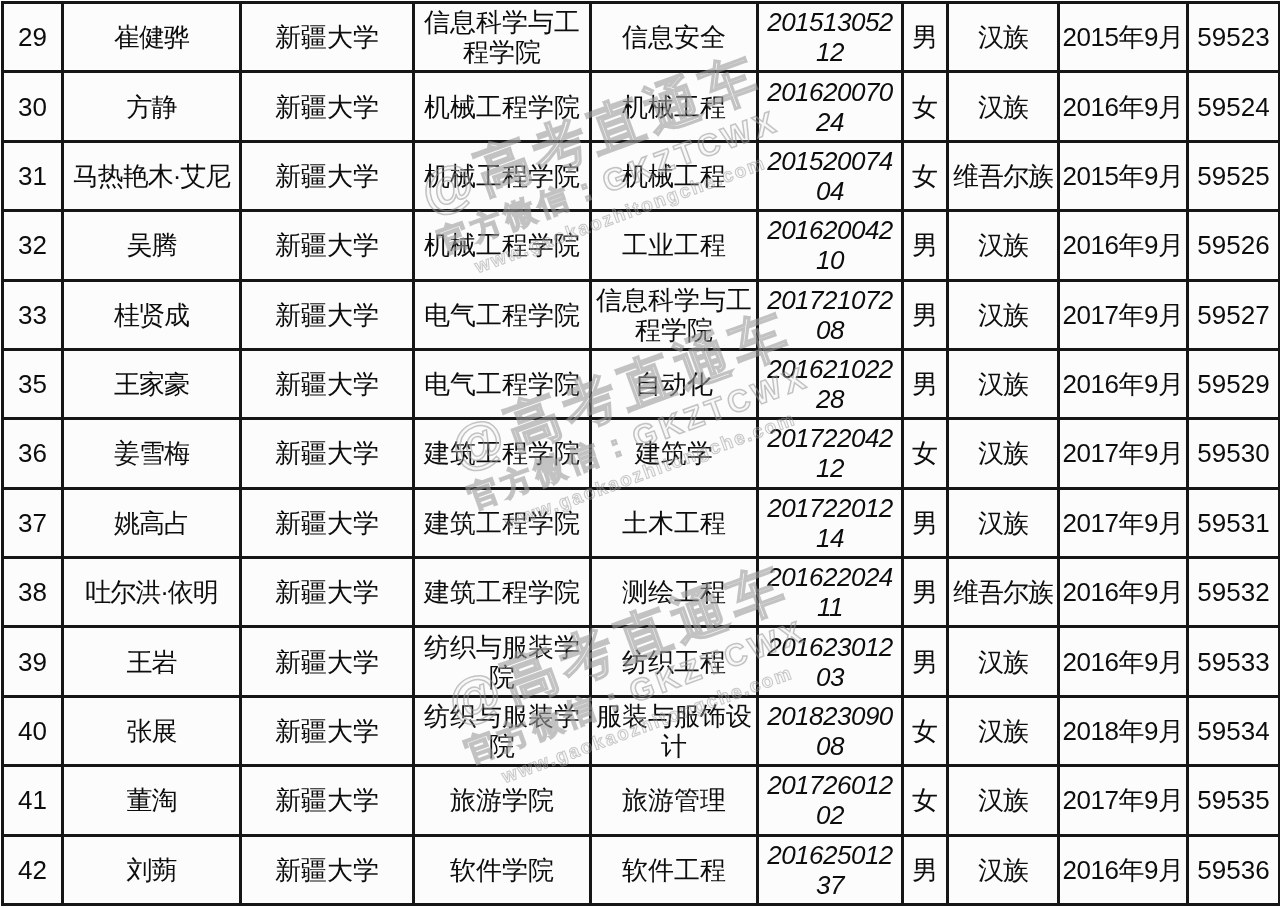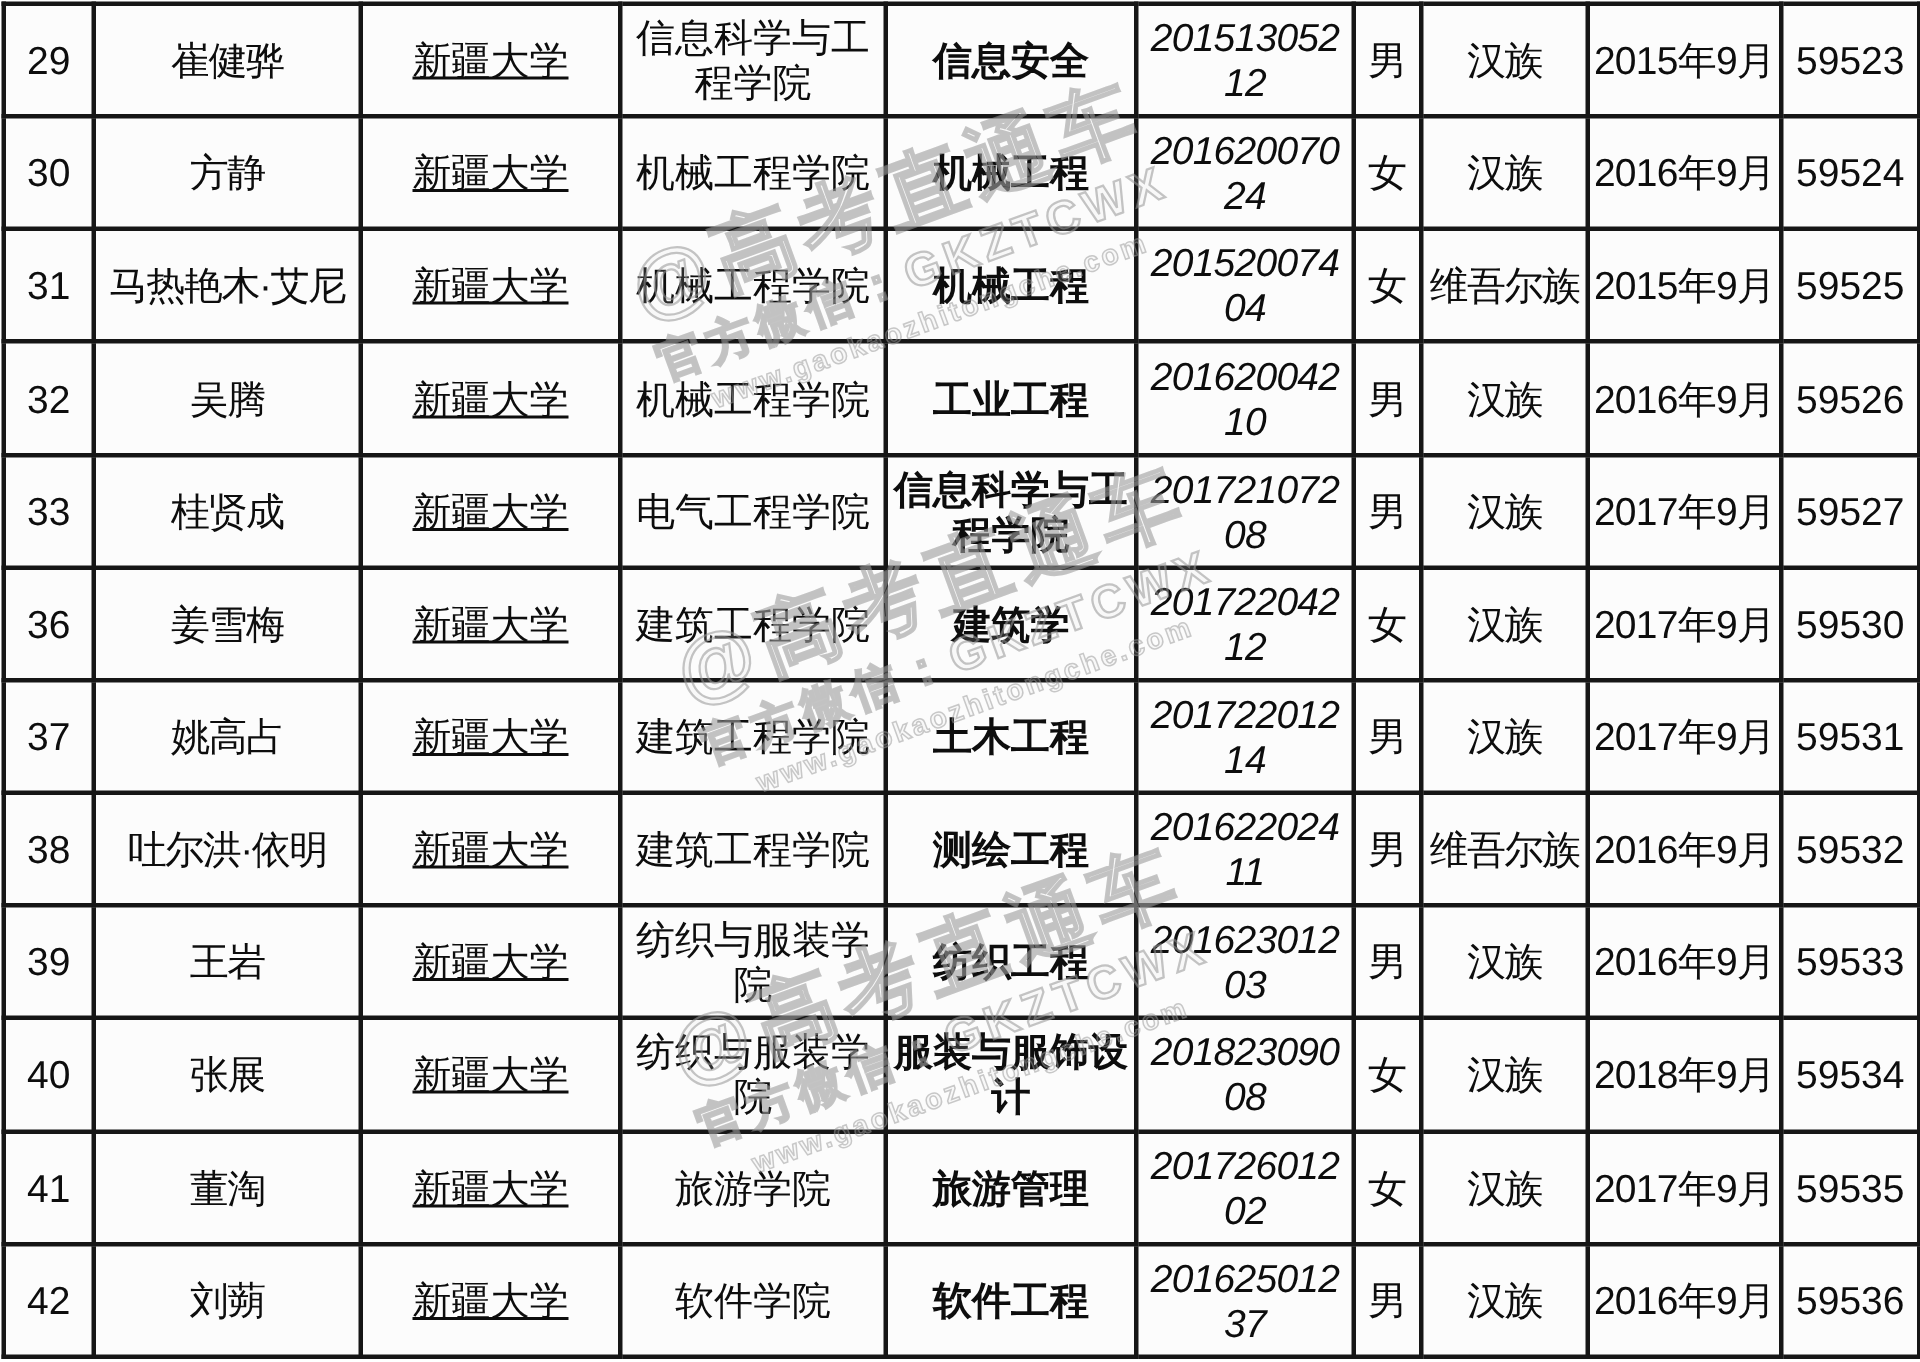--- a/index.html
+++ b/index.html
@@ -28,23 +28,23 @@
     vertical-align: middle;
     color: #0d0d0d;
     font-size: 26px;
     line-height: 30px;
     padding: 1px 2px;
     overflow: hidden;
     word-break: break-all;
   }
   td.c-no    { font-size: 24px; }
   td.c-name  { font-size: 24px; letter-spacing: -1px; }
-  td.c-univ  { font-size: 26px; text-decoration: underline; }
+  td.c-univ  { font-size: 26px; }
   td.c-college { font-size: 26px; }
-  td.c-major { font-size: 26px; font-weight: bold; }
+  td.c-major { font-size: 26px; }
   td.c-id    { font-size: 22px; letter-spacing: -0.5px; font-style: italic; }
   td.c-gender{ font-size: 26px; padding: 1px 0; }
   td.c-eth   { font-size: 25px; letter-spacing: -1px; padding: 1px 0; }
   td.c-date  { font-size: 24px; letter-spacing: -0.5px; }
   td.c-code  { font-size: 24px; }
 
   
   .wm {
     position: absolute;
     pointer-events: none;
@@ -136,20 +136,32 @@
           <td class="c-no">33</td>
           <td class="c-name">桂贤成</td>
           <td class="c-univ">新疆大学</td>
           <td class="c-college">电气工程学院</td>
           <td class="c-major">信息科学与工程学院</td>
           <td class="c-id">20172107208</td>
           <td class="c-gender">男</td>
           <td class="c-eth">汉族</td>
           <td class="c-date">2017年9月</td>
           <td class="c-code">59527</td>
+        </tr>
+        <tr>
+          <td class="c-no">35</td>
+          <td class="c-name">王家豪</td>
+          <td class="c-univ">新疆大学</td>
+          <td class="c-college">电气工程学院</td>
+          <td class="c-major">自动化</td>
+          <td class="c-id">20162102228</td>
+          <td class="c-gender">男</td>
+          <td class="c-eth">汉族</td>
+          <td class="c-date">2016年9月</td>
+          <td class="c-code">59529</td>
         </tr>
         <tr>
           <td class="c-no">36</td>
           <td class="c-name">姜雪梅</td>
           <td class="c-univ">新疆大学</td>
           <td class="c-college">建筑工程学院</td>
           <td class="c-major">建筑学</td>
           <td class="c-id">20172204212</td>
           <td class="c-gender">女</td>
           <td class="c-eth">汉族</td>

